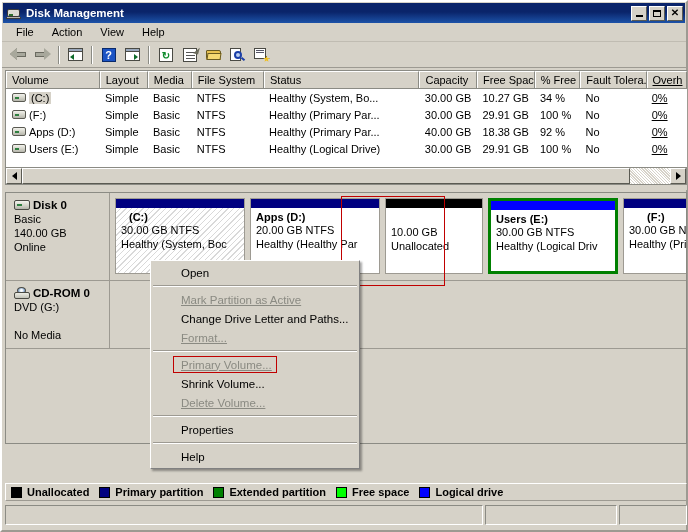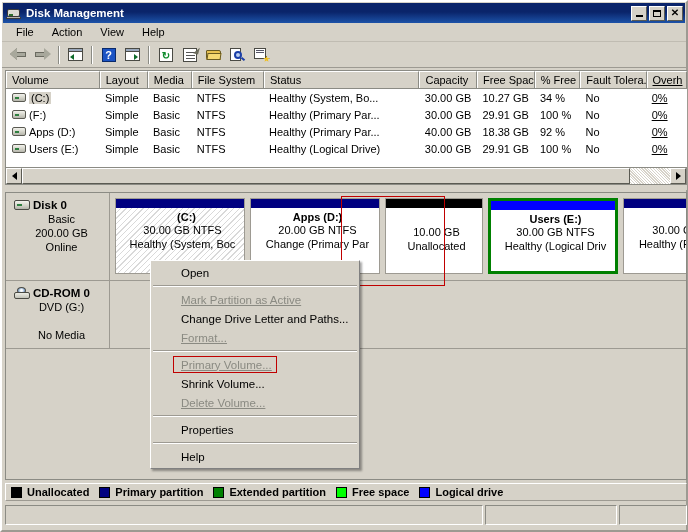--- a/index.html
+++ b/index.html
@@ -233,25 +233,24 @@
   .sb-track {
     width: 40px;
     background-image:
       repeating-linear-gradient(45deg,#ffffff 0 1px,#d6d2c8 1px 2px);
     background-color:#ece9e2;
   }
 
   
   .disk-panel {
     position: absolute; left: 3px; top: 190px;
-    width: 682px; height: 288px;
+    width: 682px; height: 252px;
     background: #ffffff;
     border: 1px solid #8b8b84;
     overflow: hidden;
-    text-align: center;
   }
   .disk-row {
     display: flex;
     border-bottom: 1px solid #9d9a92;
     background: #d6d2c8;
   }
   .disk-info {
     width: 104px; flex: none;
     padding: 6px 0 0 8px;
     border-right: 1px solid #9d9a92;
@@ -548,40 +547,40 @@
 
   <div class="disk-panel">
 
     <div class="disk-row" style="height:88px;">
       <div class="disk-info">
         <div class="hdr">
           <span class="disk-glyph"></span>
           <span class="nm">Disk 0</span>
         </div>
         <div class="ln">Basic</div>
-        <div class="ln">200.00 GB</div>
+        <div class="ln">140.00 GB</div>
         <div class="ln">Online</div>
       </div>
       <div class="disk-bars">
 
         <div class="part hatch" style="width:130px;">
           <div class="cap" style="background:#000080;"></div>
           <div class="body">
             <div class="t1" style="padding-left:8px;">(C:)</div>
             <div class="t2">30.00 GB NTFS</div>
             <div class="t2">Healthy (System, Boc</div>
           </div>
         </div>
 
         <div class="part" style="width:130px;">
           <div class="cap" style="background:#000080;"></div>
           <div class="body">
             <div class="t1">Apps  (D:)</div>
             <div class="t2">20.00 GB NTFS</div>
-            <div class="t2">Change (Primary Par</div>
+            <div class="t2">Healthy (Healthy Par</div>
           </div>
         </div>
 
         <div class="part" style="width:98px;">
           <div class="cap" style="background:#000000;"></div>
           <div class="body">
             <div class="t2" style="margin-top:14px;">10.00 GB</div>
             <div class="t2">Unallocated</div>
           </div>
         </div>

